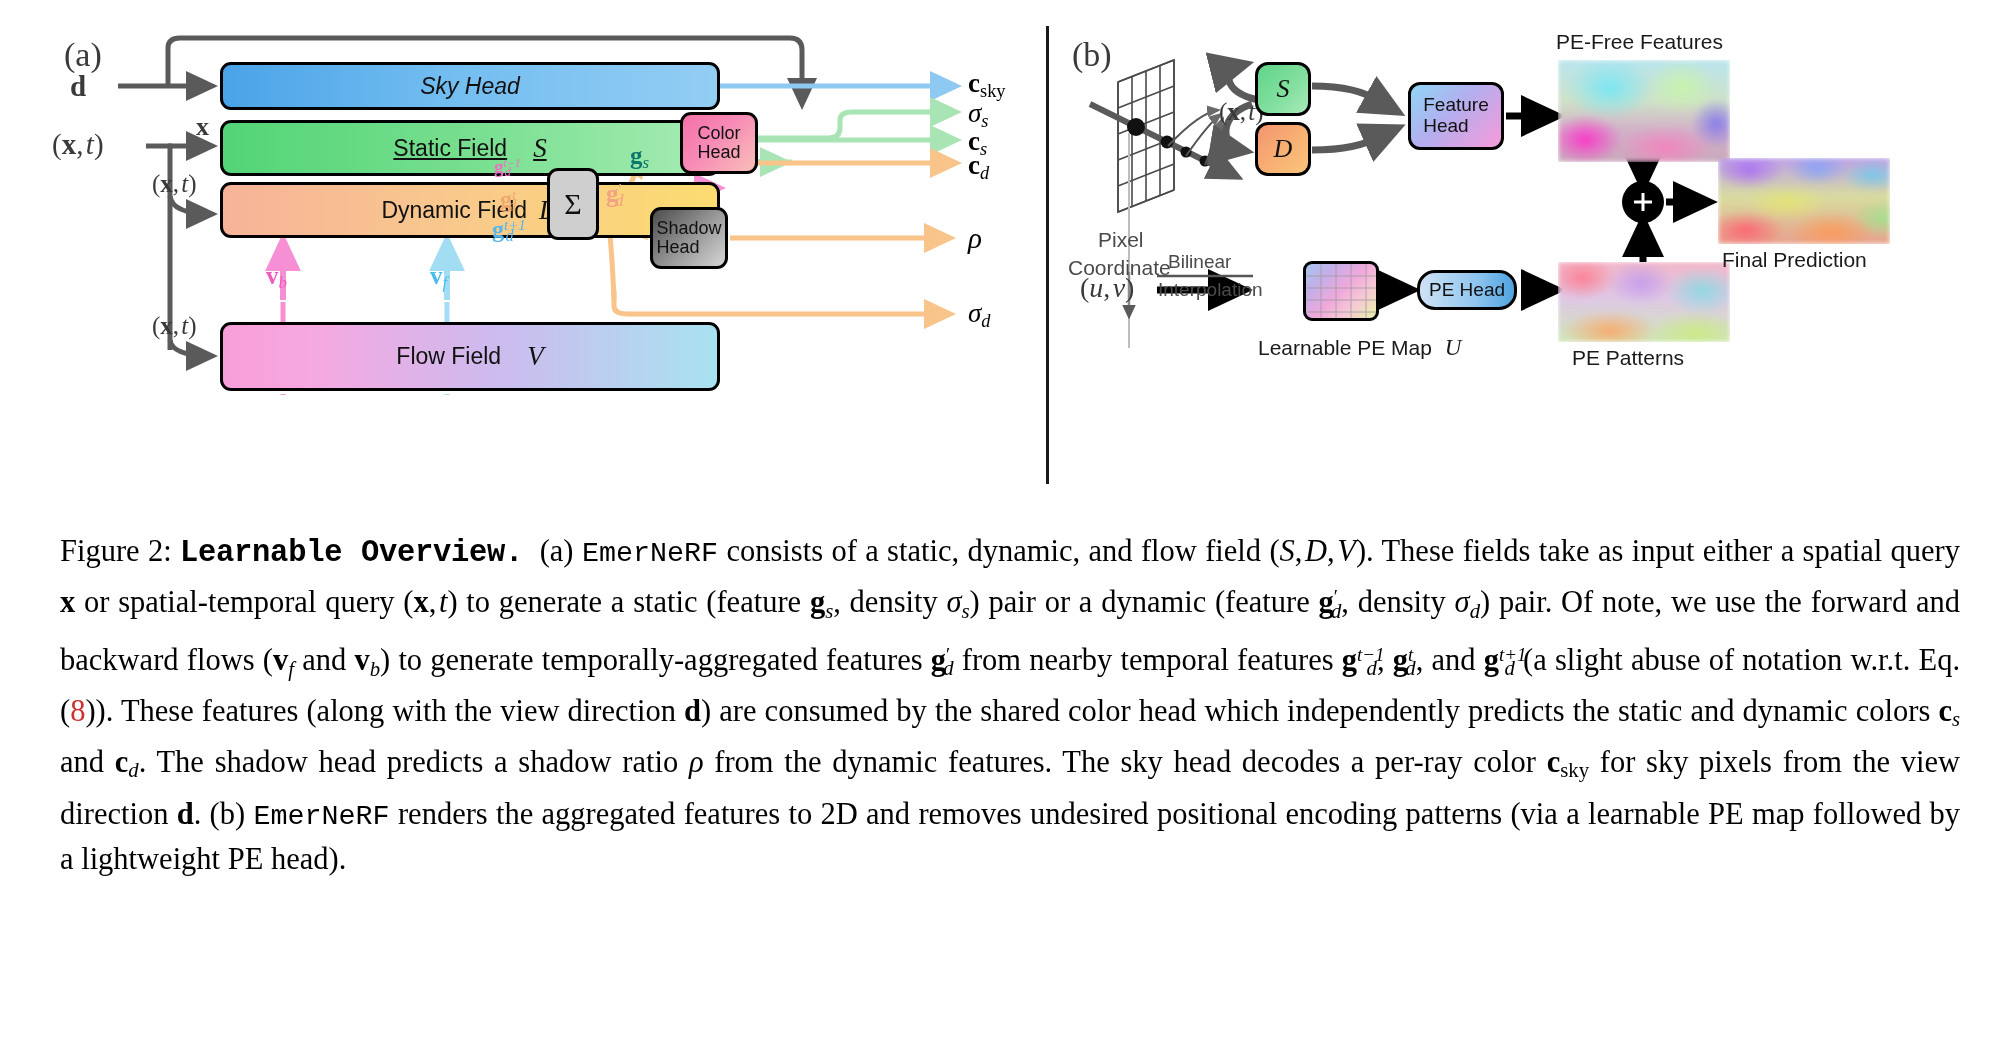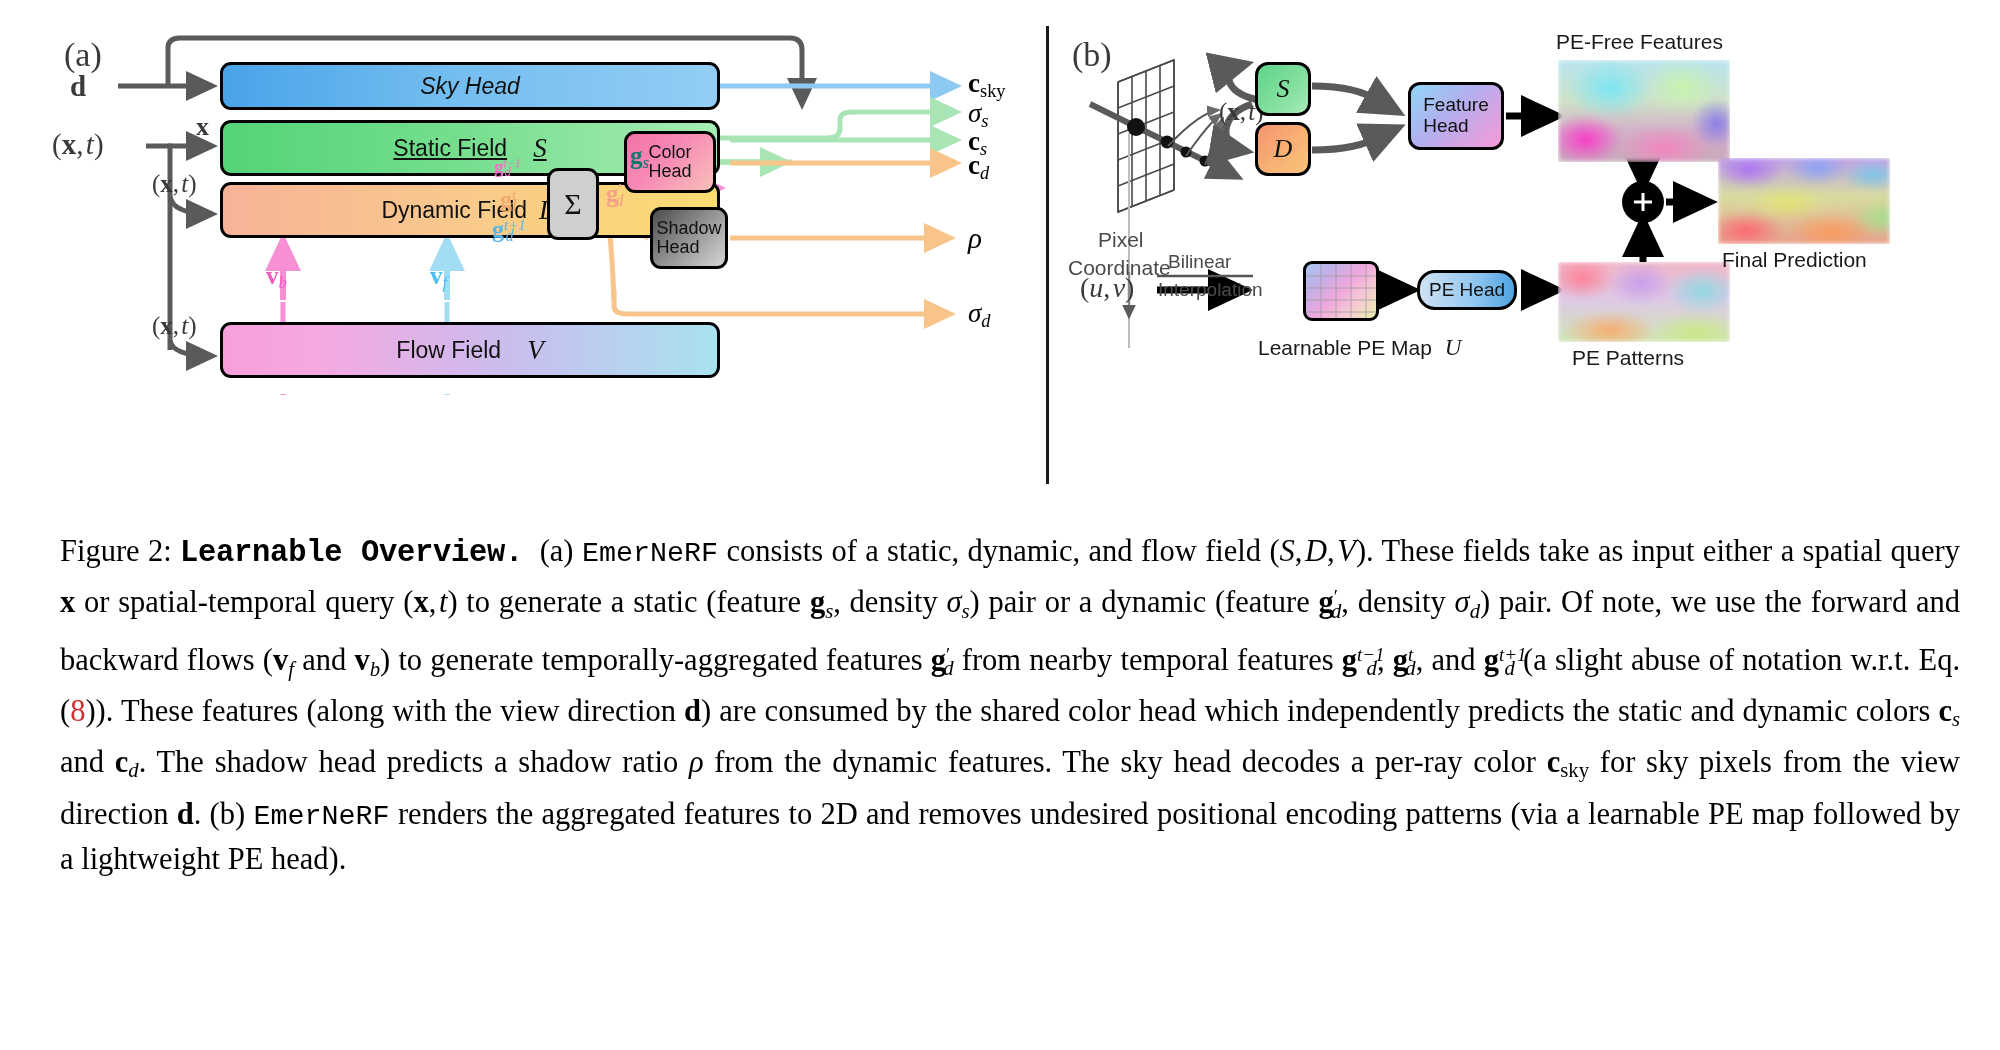--- a/index.html
+++ b/index.html
@@ -20,26 +20,26 @@
   .boxlabel{white-space:nowrap;}
   .cal{font-family:"Liberation Serif",serif;font-style:italic;}
 
   
   #sky-head{left:220px;top:62px;width:500px;height:48px;font-size:23px;
             background:linear-gradient(90deg,#4aa3e8 0%,#72bdf0 45%,#93cdf4 100%);font-style:italic;}
   #static-field{left:220px;top:120px;width:500px;height:56px;font-size:23px;
             background:linear-gradient(90deg,#53d476 0%,#77df8f 50%,#a7ecb4 100%);text-decoration:underline;}
   #dynamic-field{left:220px;top:182px;width:500px;height:56px;font-size:23px;
             background:linear-gradient(90deg,#f7b398 0%,#f9c98c 48%,#fbdc71 100%);}
-  #flow-field{left:220px;top:322px;width:500px;height:56px;font-size:23px;
+  #flow-field{left:220px;top:322px;width:500px;height:69px;font-size:23px;
             background:linear-gradient(90deg,#f89fd9 0%,#f6a8e0 18%,#cdbbee 55%,#a8e2f0 100%);text-align:center;}
   #sigma-box{left:547px;top:168px;width:52px;height:72px;font-size:30px;background:#cfcfcf;
             font-family:"Liberation Serif",serif;}
-  #color-head{left:624px;top:112px;width:92px;height:62px;font-size:18px;line-height:1.05;
-            background:linear-gradient(135deg,#f472a8 0%,#f78ab6 45%,#f8c0b8 100%);margin-top:19px;}
+  #color-head{left:680px;top:112px;width:78px;height:62px;font-size:18px;line-height:1.05;
+            background:linear-gradient(135deg,#f472a8 0%,#f78ab6 45%,#f8c0b8 100%);}
   #shadow-head{left:650px;top:207px;width:78px;height:62px;font-size:18px;line-height:1.05;
             background:linear-gradient(135deg,#4d4d4d 0%,#9a9a9a 55%,#d6d6d6 100%);}
 
   
   #b-static{left:1255px;top:62px;width:56px;height:54px;font-size:26px;
             background:linear-gradient(135deg,#5fd48a 0%,#85e0a0 60%,#a9ebbb 100%);border-radius:13px;}
   #b-dynamic{left:1255px;top:122px;width:56px;height:54px;font-size:26px;
             background:linear-gradient(135deg,#f49470 0%,#f8b173 55%,#f9c47c 100%);border-radius:13px;}
   #feature-head{left:1408px;top:82px;width:96px;height:68px;font-size:19px;line-height:1.1;
             background:linear-gradient(135deg,#8fd6f6 0%,#b4aeee 45%,#f79ad8 100%);border-radius:12px;}

